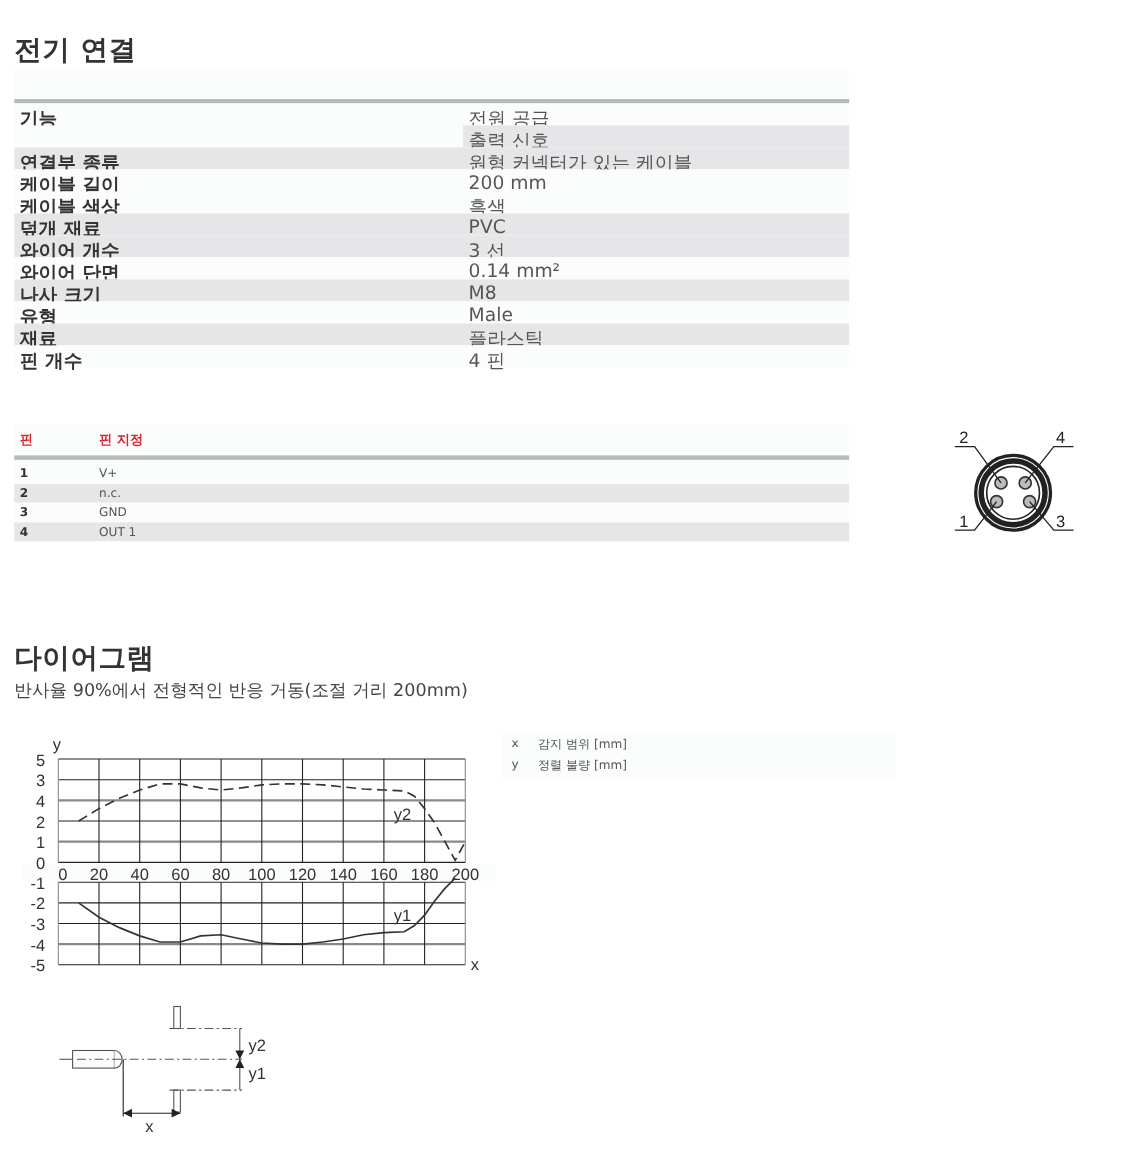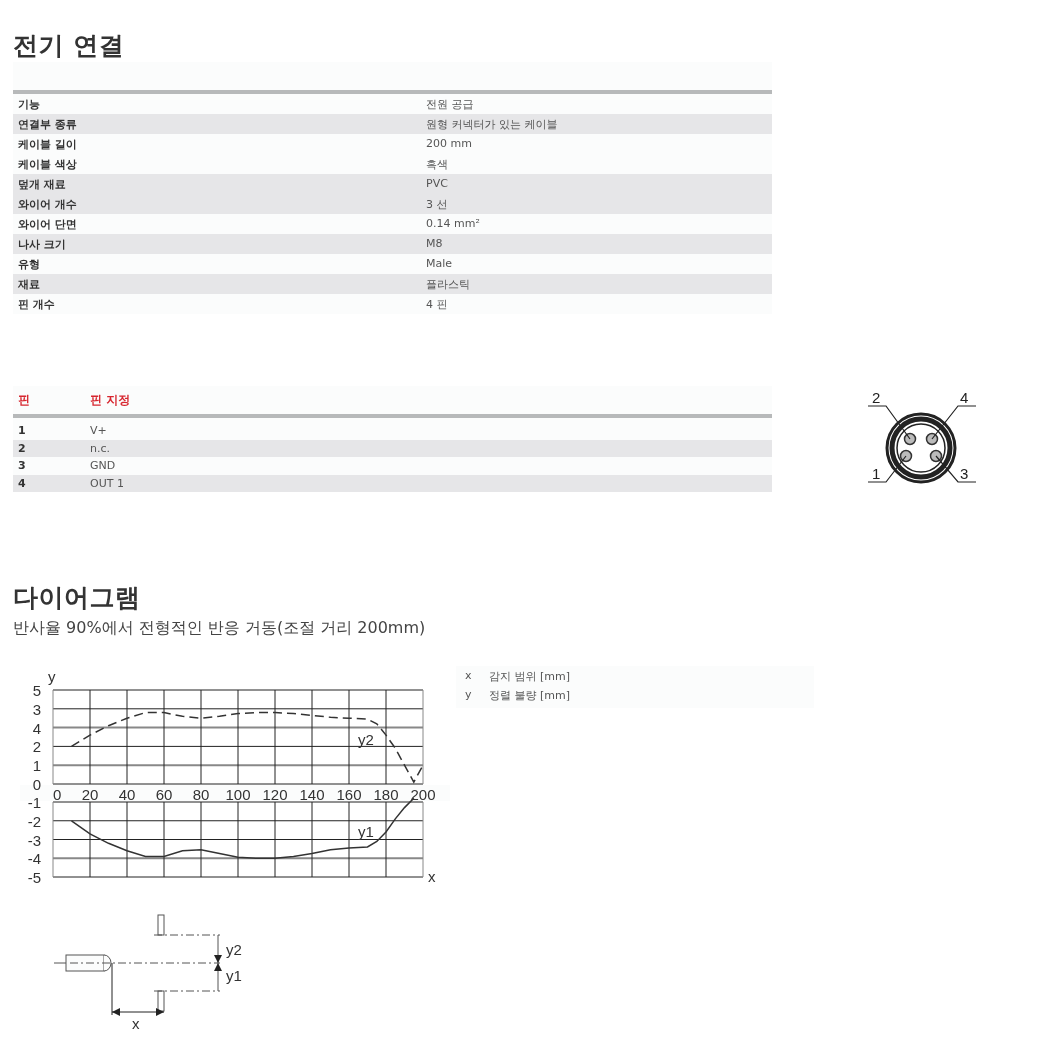--- a/index.html
+++ b/index.html
@@ -1,21 +1,21 @@
 <!DOCTYPE html>
 <html><head>
 <meta charset="utf-8">
 <style>
   html,body{margin:0;padding:0;background:#fff;}
   body{width:1039px;height:1050px;position:relative;font-family:"DejaVu Sans","Liberation Sans",sans-serif;color:#333;overflow:hidden;}
   .h1{position:absolute;left:13px;font-size:25px;font-weight:bold;color:#333;letter-spacing:0.5px;margin-top:27px;}
   .tbl{position:absolute;left:13px;width:759px;}
   .thead{height:28px;background:#fbfcfc;border-bottom:4px solid #b7b9ba;position:relative;}
   .thead span{position:absolute;top:6px;font-size:12px;font-weight:bold;color:#d7262f;}
-  .row{height:20px;position:relative;font-size:11px;}
+  .row{height:20px;position:relative;font-size:17px;}
   .row .k{position:absolute;left:5px;top:3px;font-weight:bold;color:#333;}
   .row .v{position:absolute;left:413px;top:3px;color:#555;}
   .row .bg{position:absolute;top:0;bottom:0;right:0;}
   .alt{background:#e6e6e8;}
   .white{background:#fbfcfc;}
   .prow{height:17.5px;position:relative;font-size:11px;}
   .prow .k{position:absolute;left:5px;top:2px;font-weight:bold;}
   .prow .v{position:absolute;left:77px;top:2px;color:#555;}
   .sub{position:absolute;left:13px;top:618px;font-size:16px;color:#444;}
   .legend{position:absolute;left:456px;top:666px;width:358px;height:42px;background:#fbfcfc;font-size:11px;color:#555;}
@@ -29,20 +29,25 @@
 <div class="h1" style="top:2px;">전기 연결</div>
 
 <div class="tbl" style="top:62px;">
   <div class="thead">
     <span style="left:5px;margin-top:47px;">연결 1</span>
   </div>
   <div id="conn-rows">
     <div class="row white">
         <span class="k">기능</span>
         <span class="v">전원 공급</span>
+      </div>
+    <div class="row white">
+        <div class="bg alt" style="left:408px;"></div>
+        <span class="k"></span>
+        <span class="v">출력 신호</span>
       </div>
     <div class="row alt">
         <span class="k">연결부 종류</span>
         <span class="v">원형 커넥터가 있는 케이블</span>
       </div>
     <div class="row white">
         <span class="k">케이블 길이</span>
         <span class="v">200 mm</span>
       </div>
     <div class="row white">

